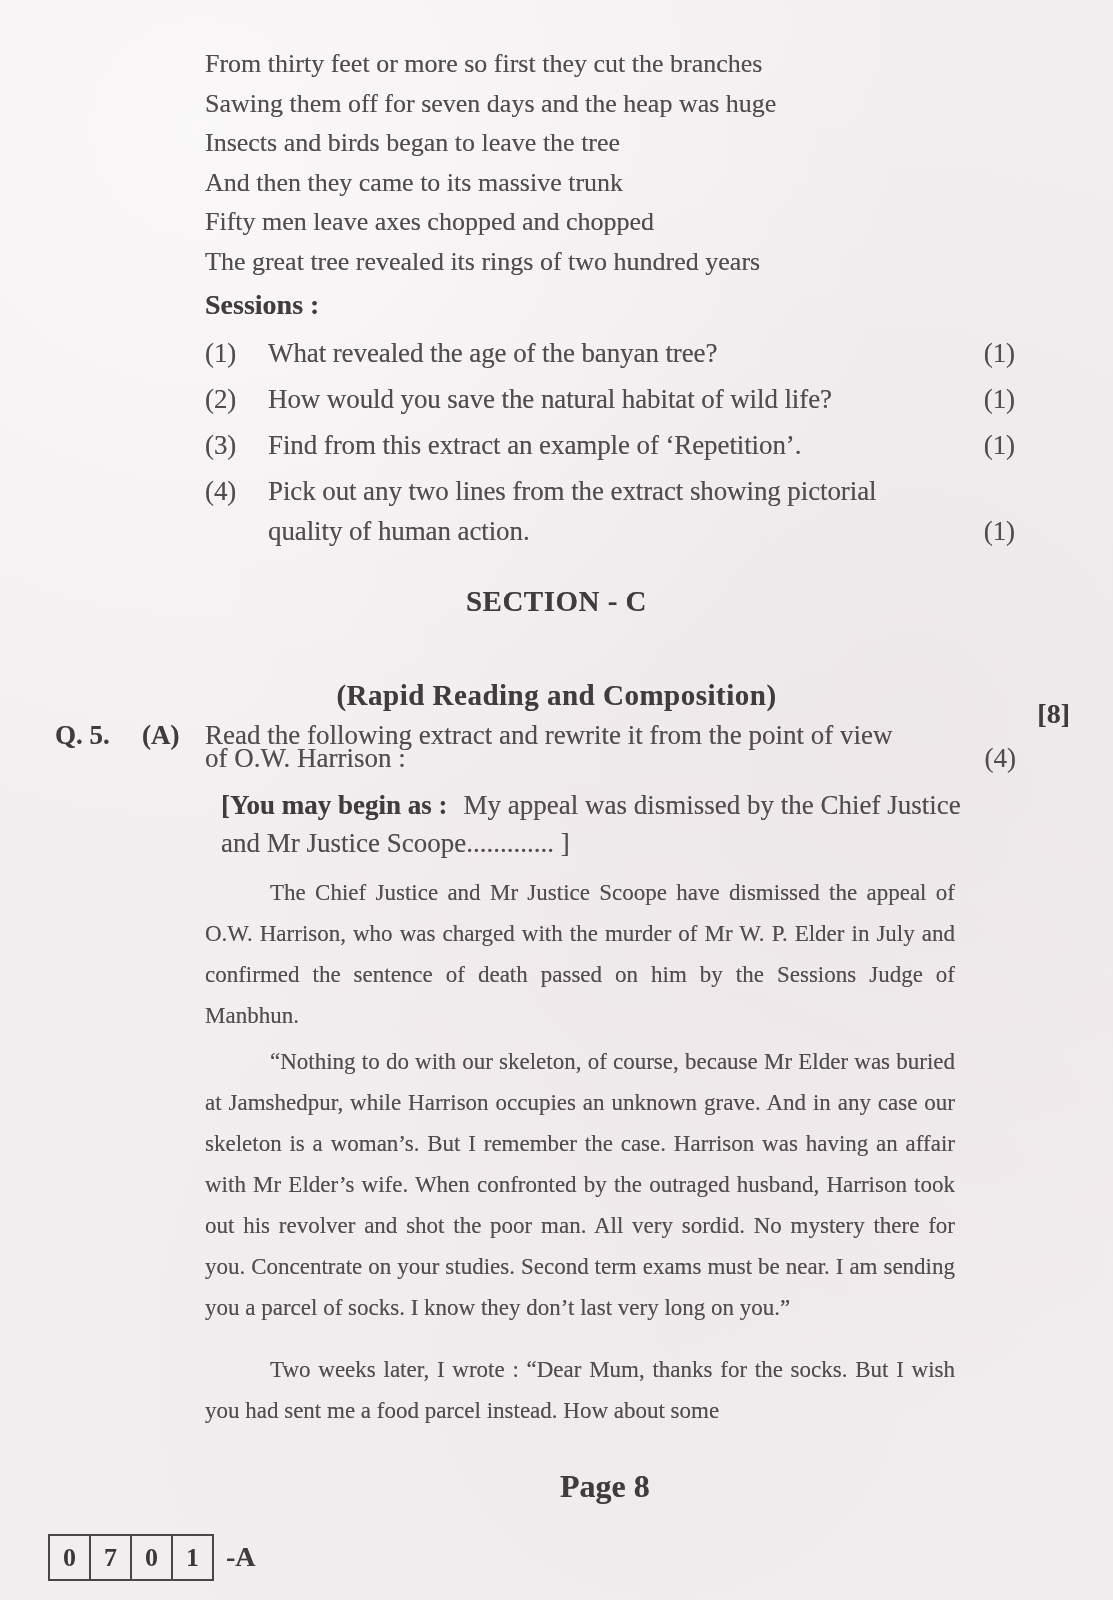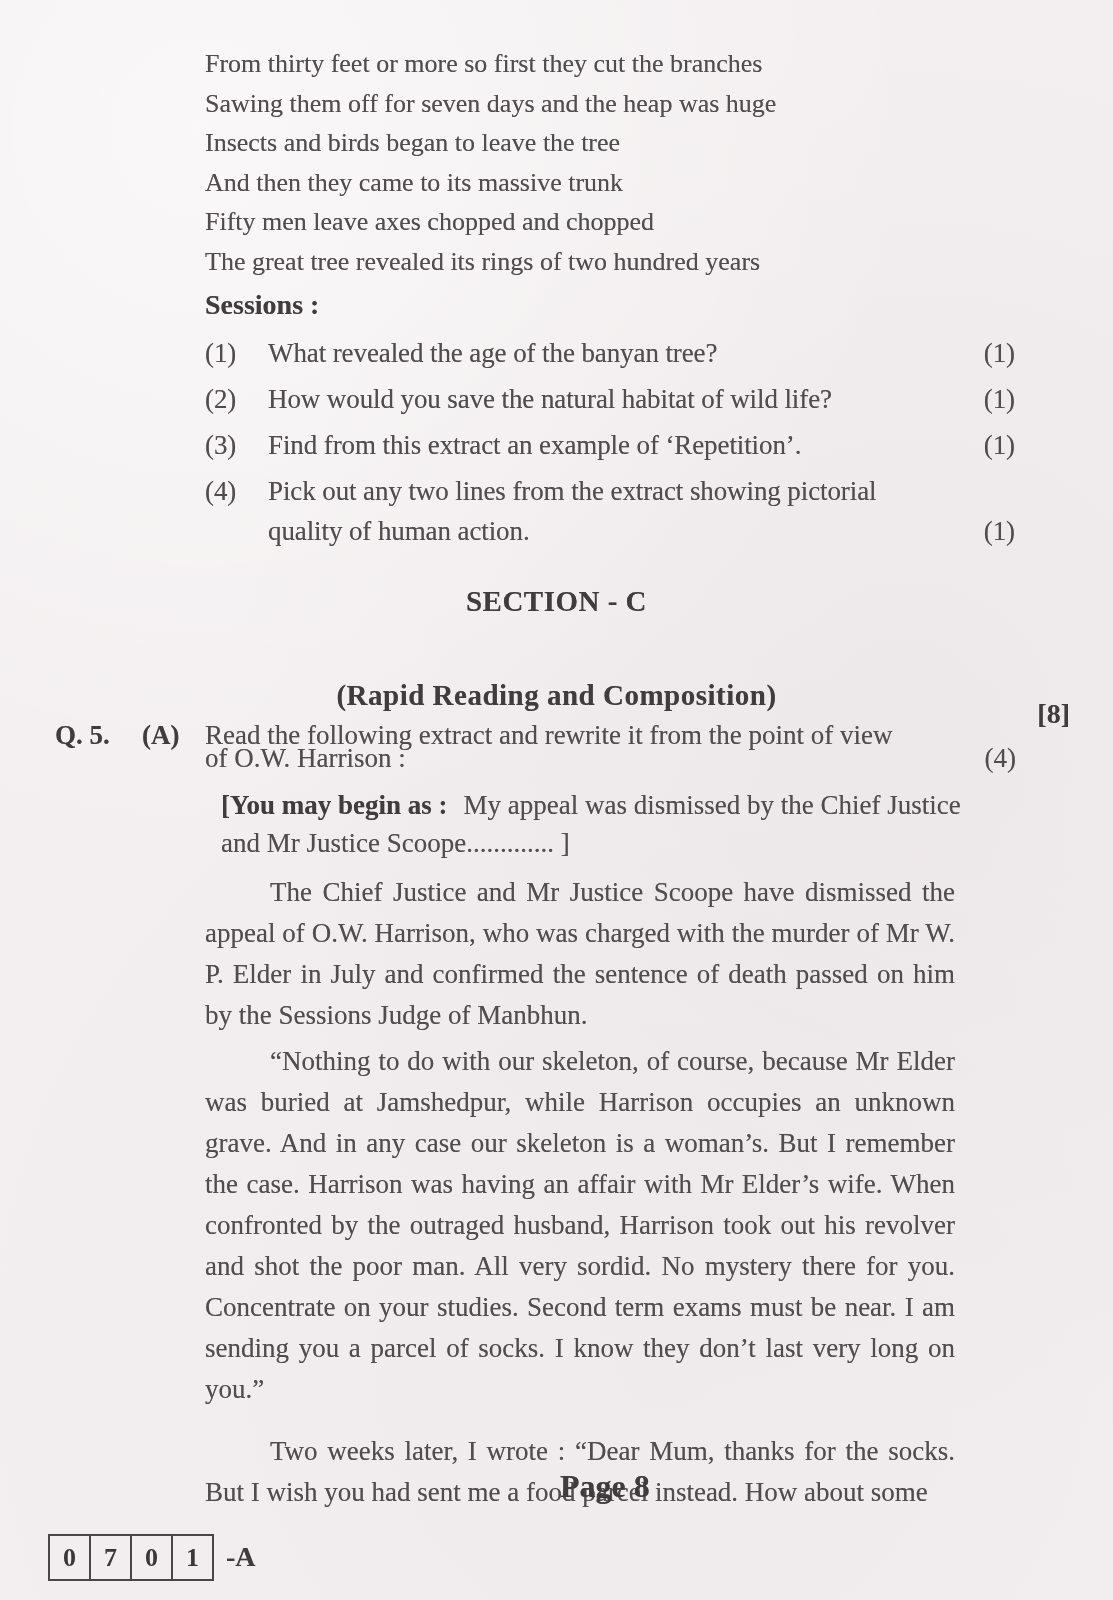--- a/index.html
+++ b/index.html
@@ -122,21 +122,21 @@
     margin-left: 16px;
   }
   .hint .b { margin-right: 16px; }
 
   
   .body-text {
     position: absolute;
     left: 205px;
     top: 872px;
     width: 750px;
-    font-size: 27px;
+    font-size: 23px;
     line-height: 41px;
     text-align: justify;
   }
   .body-text p {
     margin: 0 0 5px 0;
     text-indent: 65px;
   }
   .body-text p.last {
     margin-top: 21px;
   }

